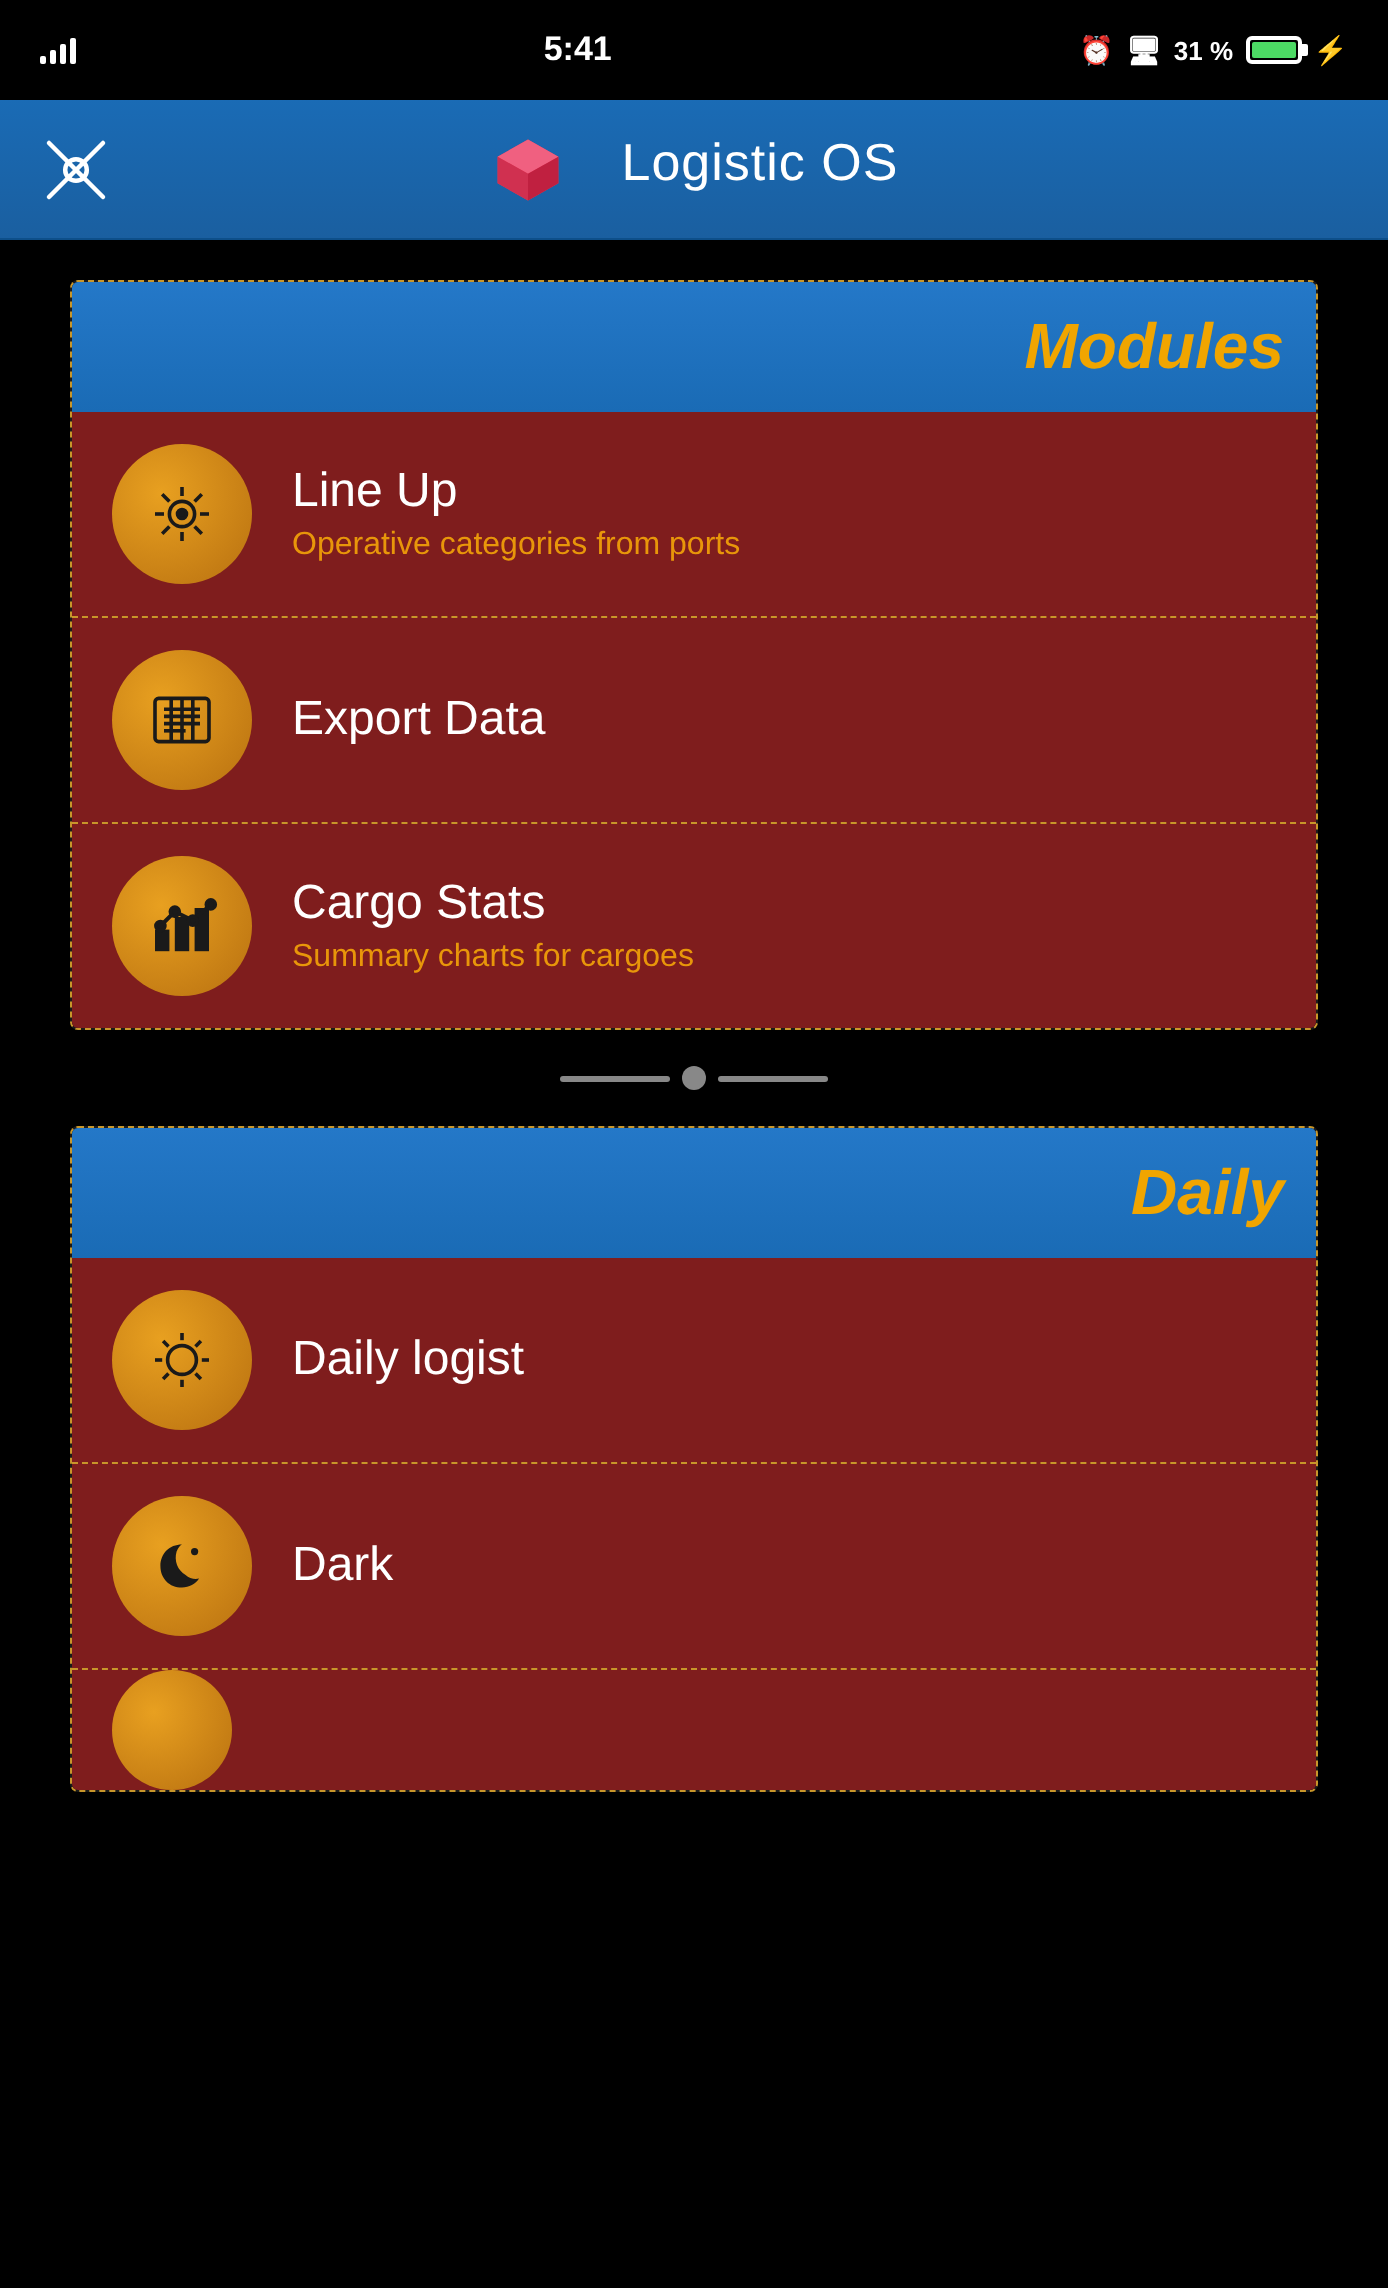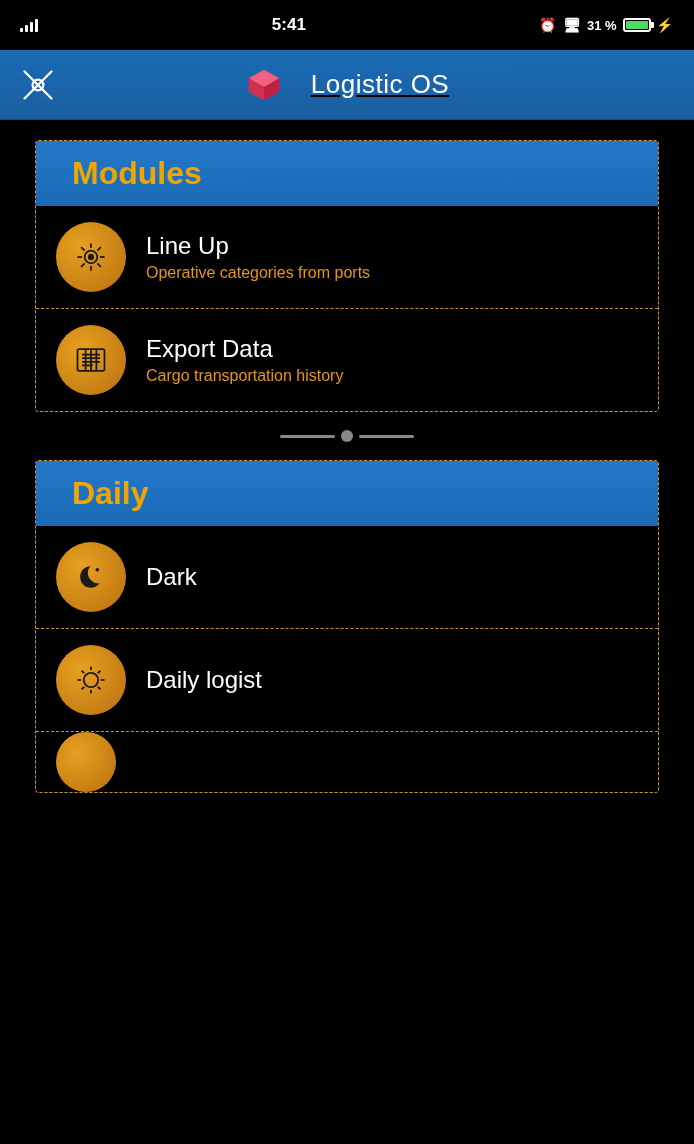--- a/index.html
+++ b/index.html
@@ -106,23 +106,22 @@
       background: linear-gradient(180deg, #1a6bb5 0%, #1a5fa0 100%);
       display: flex;
       align-items: center;
       justify-content: center;
       position: relative;
       border-bottom: 1px solid #0d4f8a;
     }
 
     .header-logo {
       display: flex;
-      align-items: center;
+      align-items: flex-start;
       gap: 28px;
-      text-decoration: underline;
     }
 
     .header-menu-icon {
       position: absolute;
       left: 20px;
       width: 36px;
       height: 36px;
     }
 
     .header-title {
@@ -148,38 +147,39 @@
     .section {
       margin-top: 20px;
       border: 1.5px dashed #c8962a;
       border-radius: 4px;
       overflow: hidden;
       background: #1a1a1a;
     }
 
     .section-header {
       background: linear-gradient(180deg, #2478c8 0%, #1a6bb5 100%);
-      padding: 14px 36px;
-      text-align: left;
+      padding: 14px 16px;
+      text-align: right;
+      font-style: italic;
     }
 
     .section-title {
       font-size: 32px;
       font-weight: 600;
       color: #f0a500;
     }
 
     
     .menu-item {
       display: flex;
       align-items: center;
       padding: 16px 20px;
       border-bottom: 1px dashed #c8962a;
       cursor: pointer;
-      background: #000000;
+      background: #7f1d1d;
     }
 
     .menu-item:last-child {
       border-bottom: none;
     }
 
     .item-icon {
       width: 70px;
       height: 70px;
       border-radius: 50%;
@@ -329,48 +329,53 @@
           <line x1="10" y1="18" x2="30" y2="18"></line>
           <line x1="10" y1="22" x2="30" y2="22"></line>
           <line x1="10" y1="26" x2="22" y2="26"></line>
           <line x1="14" y1="8" x2="14" y2="32"></line>
           <line x1="20" y1="8" x2="20" y2="32"></line>
           <line x1="26" y1="8" x2="26" y2="32"></line>
         </svg>
       </div>
       <div class="item-text">
         <span class="item-title">Export Data</span>
-        <span class="item-subtitle">Cargo transportation history</span>
-      </div>
-    </div>
-
+      </div>
+    </div>
+
+    <div class="menu-item">
+      <div class="item-icon">
+        <svg viewBox="0 0 40 40" stroke="#1a1a1a" stroke-width="2.2" fill="none">
+          <rect x="5" y="22" width="8" height="12" fill="#1a1a1a" stroke="none"></rect>
+          <rect x="16" y="15" width="8" height="19" fill="#1a1a1a" stroke="none"></rect>
+          <rect x="27" y="10" width="8" height="24" fill="#1a1a1a" stroke="none"></rect>
+          <polyline points="8,20 16,12 26,17 36,8" stroke="#1a1a1a" stroke-width="2.2"></polyline>
+          <circle cx="36" cy="8" r="2.5" fill="#1a1a1a"></circle>
+          <circle cx="26" cy="17" r="2.5" fill="#1a1a1a"></circle>
+          <circle cx="16" cy="12" r="2.5" fill="#1a1a1a"></circle>
+          <circle cx="8" cy="20" r="2.5" fill="#1a1a1a"></circle>
+        </svg>
+      </div>
+      <div class="item-text">
+        <span class="item-title">Cargo Stats</span>
+        <span class="item-subtitle">Summary charts for cargoes</span>
+      </div>
+    </div>
 
   </div>
 
   <div class="pagination">
     <div class="pagination-line"></div>
     <div class="pagination-dot"></div>
     <div class="pagination-line"></div>
   </div>
 
   <div class="section themes-section">
     <div class="section-header">
       <span class="section-title">Daily</span>
-    </div>
-
-    <div class="menu-item">
-      <div class="item-icon">
-        <svg viewBox="0 0 40 40" stroke="#1a1a1a" stroke-width="2.2" fill="none">
-          <path d="M20 8 C13 8 8 13 8 20 C8 27 13 32 20 32 C24 32 27.5 30 29.5 27 C27 27.5 24 27 22 25 C17.5 22.5 15.5 17 17 12 C18 9.5 19 8.5 20 8 Z" fill="#1a1a1a" stroke="none"></path>
-          <circle cx="27" cy="12" r="2" fill="#1a1a1a" stroke="none"></circle>
-        </svg>
-      </div>
-      <div class="item-text">
-        <span class="item-title">Dark</span>
-      </div>
     </div>
 
     <div class="menu-item">
       <div class="item-icon">
         <svg viewBox="0 0 40 40" stroke="#1a1a1a" stroke-width="2.2" fill="none">
           <circle cx="20" cy="20" r="8"></circle>
           <line x1="20" y1="5" x2="20" y2="9"></line>
           <line x1="20" y1="31" x2="20" y2="35"></line>
           <line x1="5" y1="20" x2="9" y2="20"></line>
           <line x1="31" y1="20" x2="35" y2="20"></line>
@@ -378,20 +383,32 @@
           <line x1="27.5" y1="27.5" x2="30.5" y2="30.5"></line>
           <line x1="30.5" y1="9.5" x2="27.5" y2="12.5"></line>
           <line x1="12.5" y1="27.5" x2="9.5" y2="30.5"></line>
         </svg>
       </div>
       <div class="item-text">
         <span class="item-title">Daily logist</span>
       </div>
     </div>
 
+    <div class="menu-item">
+      <div class="item-icon">
+        <svg viewBox="0 0 40 40" stroke="#1a1a1a" stroke-width="2.2" fill="none">
+          <path d="M20 8 C13 8 8 13 8 20 C8 27 13 32 20 32 C24 32 27.5 30 29.5 27 C27 27.5 24 27 22 25 C17.5 22.5 15.5 17 17 12 C18 9.5 19 8.5 20 8 Z" fill="#1a1a1a" stroke="none"></path>
+          <circle cx="27" cy="12" r="2" fill="#1a1a1a" stroke="none"></circle>
+        </svg>
+      </div>
+      <div class="item-text">
+        <span class="item-title">Dark</span>
+      </div>
+    </div>
+
     <div class="menu-item" style="height:60px; overflow:hidden;">
       <div class="item-icon" style="height:60px;width:60px;border-radius:50%;background:radial-gradient(circle at 35% 35%, #e8a020, #b87010);display:flex;align-items:center;justify-content:center;flex-shrink:0;margin-right:20px;">
       </div>
     </div>
   </div>
 
   <div style="height:30px;"></div>
 </div>
 
 </body></html>

